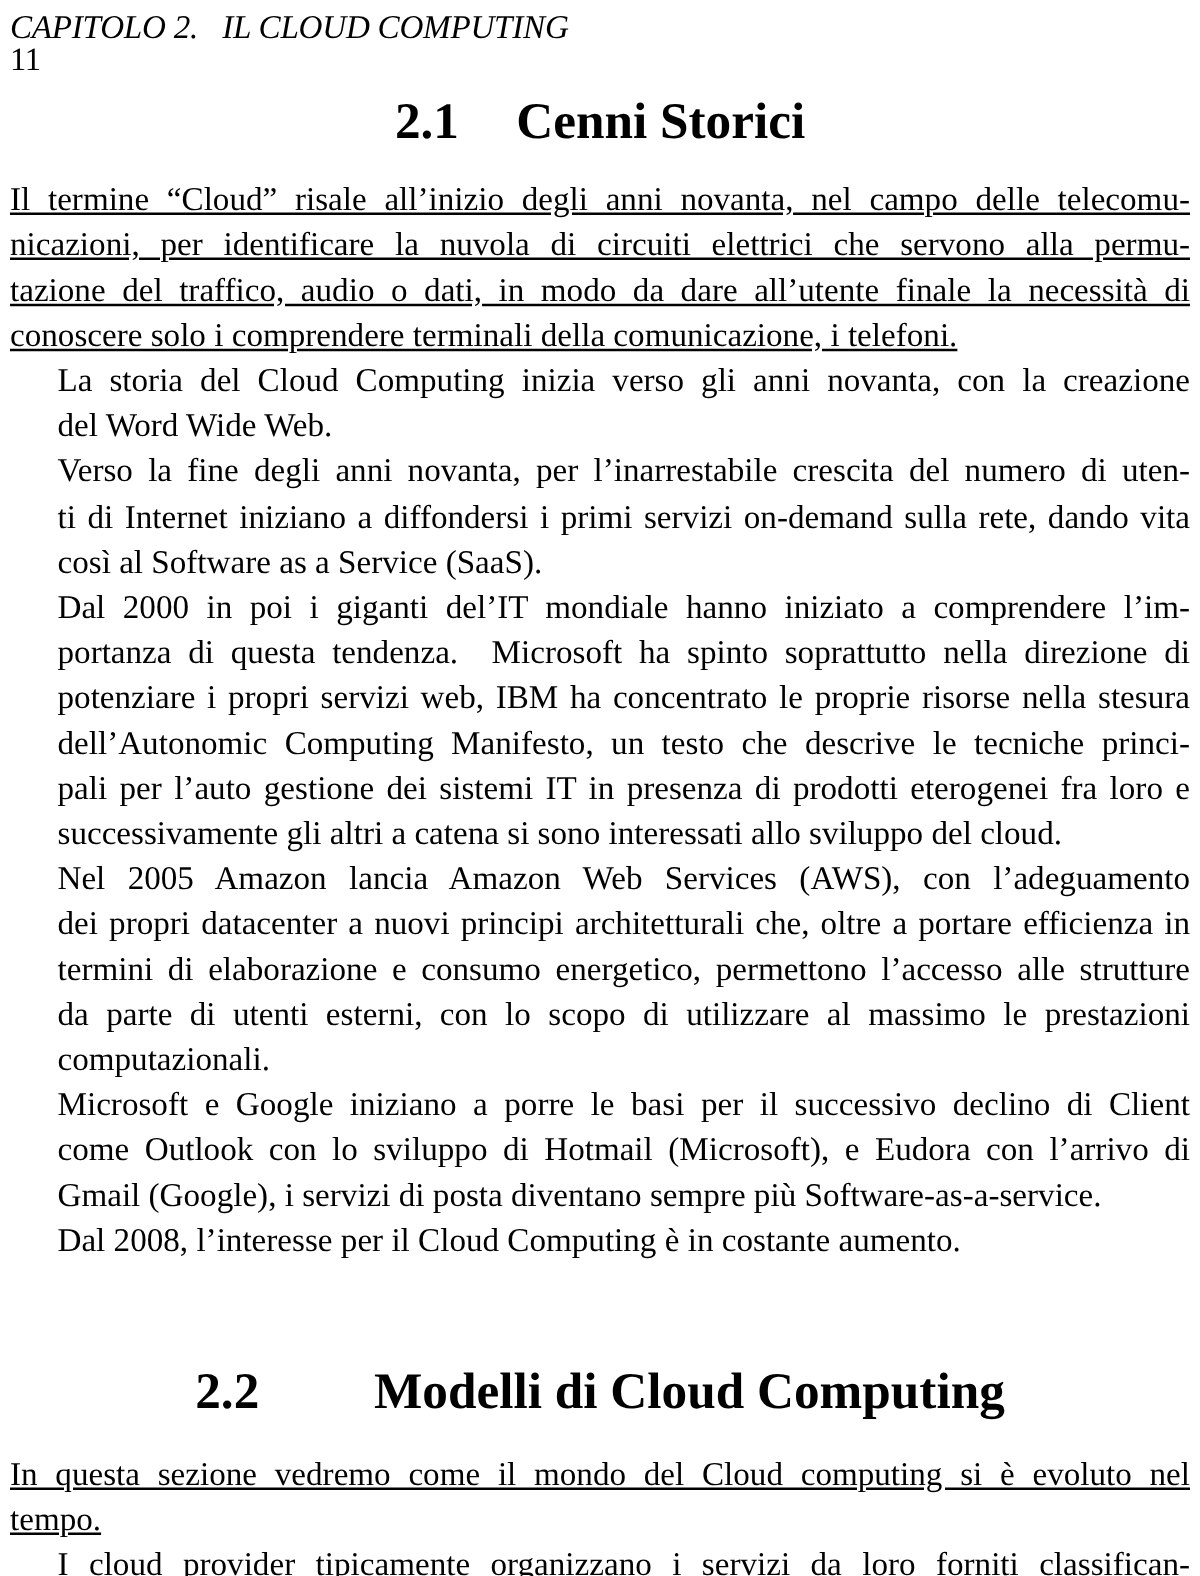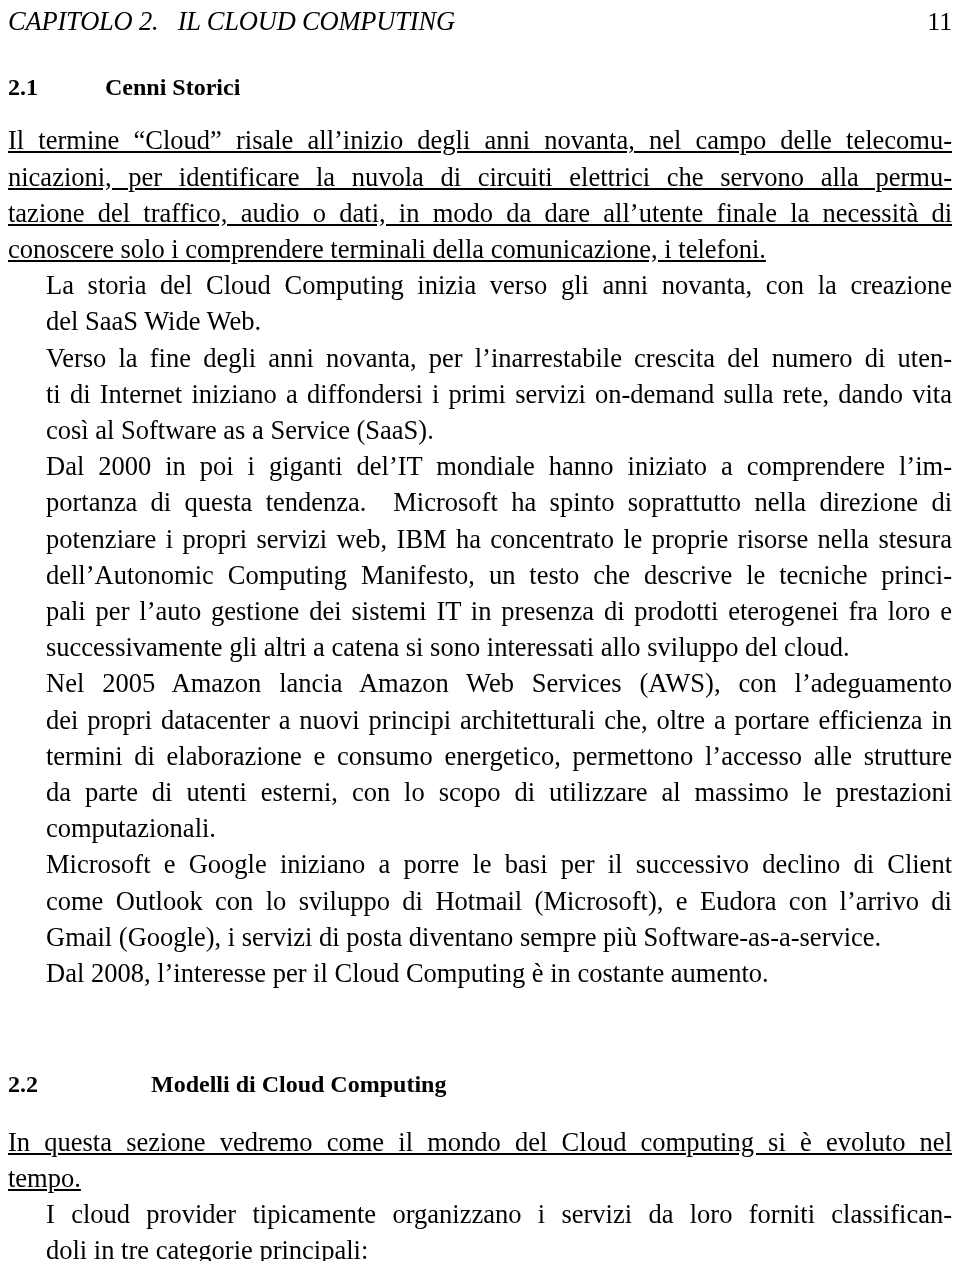--- a/index.html
+++ b/index.html
@@ -28,37 +28,39 @@
   .running-head {
     display: flex;
     align-items: baseline;
     justify-content: space-between;
     font-style: italic;
     font-size: 26.5px;
     line-height: 1.0;
     letter-spacing: -0.2px;
     padding-top: 8px;
     height: 34px;
+    flex-direction: column;
   }
   .running-head .head-title {
     white-space: pre;
   }
   .running-head .page-number {
     font-style: normal;
     font-size: 26px;
   }
 
   
   .section-heading {
     font-weight: bold;
-    font-size: 24px;
+    font-size: 41px;
     line-height: 1.1;
     display: flex;
     align-items: baseline;
     white-space: pre;
+    justify-content: center;
   }
   .section-heading .sec-num {
     display: inline-block;
     width: 97px;
     flex: 0 0 97px;
   }
   .section-heading .sec-title {
     flex: 0 1 auto;
   }
 
@@ -119,21 +121,21 @@
 
   <div class="body-block" id="body-21">
       <p class="para no-indent">
         <span class="tline">Il termine “Cloud” risale all’inizio degli anni novanta, nel campo delle telecomu-</span>
         <span class="tline">nicazioni, per identificare la nuvola di circuiti elettrici che servono alla permu-</span>
         <span class="tline">tazione del traffico, audio o dati, in modo da dare all’utente finale la necessità di</span>
         <span class="tline last">conoscere solo i comprendere terminali della comunicazione, i telefoni.</span>
       </p>
       <p class="para">
         <span class="tline indent">La storia del Cloud Computing inizia verso gli anni novanta, con la creazione</span>
-        <span class="tline last">del SaaS Wide Web.</span>
+        <span class="tline last">del Word Wide Web.</span>
       </p>
       <p class="para">
         <span class="tline indent">Verso la fine degli anni novanta, per l’inarrestabile crescita del numero di uten-</span>
         <span class="tline">ti di Internet iniziano a diffondersi i primi servizi on-demand sulla rete, dando vita</span>
         <span class="tline last">così al Software as a Service (SaaS).</span>
       </p>
       <p class="para">
         <span class="tline indent">Dal 2000 in poi i giganti del’IT mondiale hanno iniziato a comprendere l’im-</span>
         <span class="tline">portanza di questa tendenza.  Microsoft ha spinto soprattutto nella direzione di</span>
         <span class="tline">potenziare i propri servizi web, IBM ha concentrato le proprie risorse nella stesura</span>

